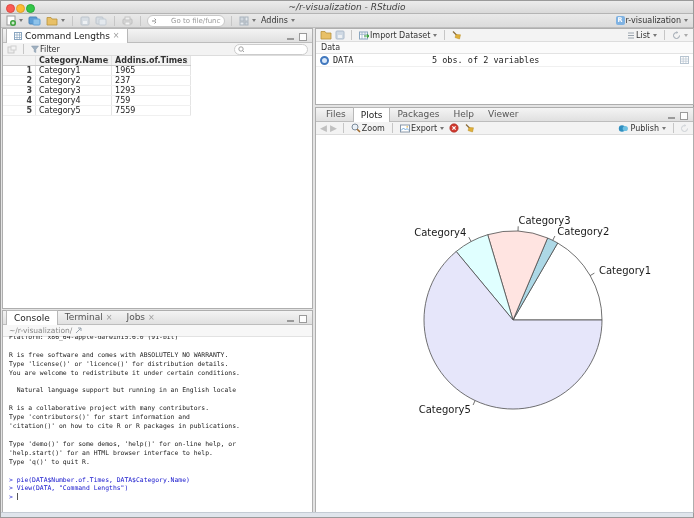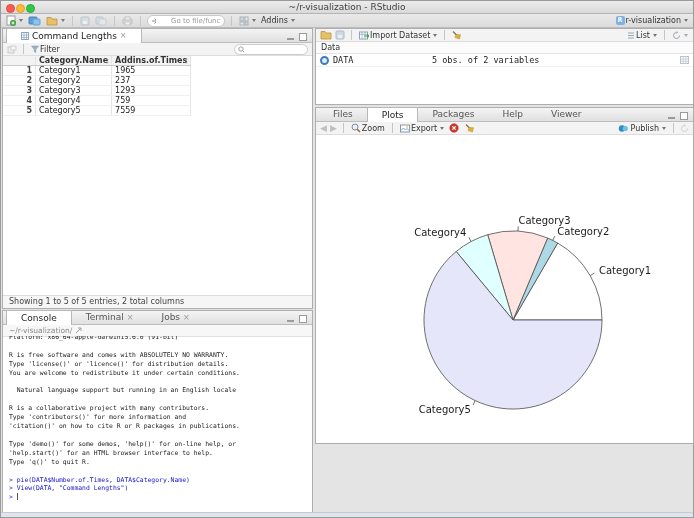--- a/index.html
+++ b/index.html
@@ -7,21 +7,21 @@
     width:694px;height:518px;position:relative;overflow:hidden;
     background:#e4e4e4;
     font-family:"DejaVu Sans","Liberation Sans",sans-serif;
     -webkit-font-smoothing:antialiased;
   }
   .window{position:absolute;inset:0;border:1px solid #9a9a9a;box-sizing:border-box;background:#e4e4e4;}
 
   
   .titlebar{position:absolute;left:0;top:0;width:100%;height:13px;
     background:linear-gradient(#ececec,#d9d9d9);border-bottom:1px solid #b4b4b4;box-sizing:border-box;}
-  .titlebar .title{position:absolute;left:0;right:0;top:0;text-align:center;font-size:9px;line-height:13px;color:#3f3f3f;}
+  .titlebar .title{position:absolute;left:0;right:0;top:0;text-align:center;font-size:9px;line-height:13px;color:#3f3f3f;font-style:italic;}
   .tl{position:absolute;top:3px;width:7px;height:7px;border-radius:50%;}
   .tl.red{left:5px;background:#fc5b54;border:0.5px solid #d94a42;}
   .tl.yellow{left:15px;background:#fdbc32;border:0.5px solid #dd9f2b;}
   .tl.green{left:25px;background:#33c748;border:0.5px solid #27a938;}
 
   
   .toolbar{position:absolute;left:0;top:13px;width:100%;height:14px;
     background:linear-gradient(#e9e9e9,#dbdbdb);border-bottom:1px solid #bdbdbd;box-sizing:border-box;
     display:flex;align-items:center;padding:0 4px;gap:3px;}
   .tbtn{display:flex;align-items:center;gap:1px;height:12px;padding:0 1px;}
@@ -33,24 +33,24 @@
   .goto input{border:none;outline:none;width:100%;font-size:7px;color:#333;background:transparent;padding:0;font-family:inherit;}
   .goto input::placeholder{color:#9a9a9a;}
   .spacer{flex:1;}
   .rcube{width:9px;height:9px;border-radius:2px;background:#7fb2e2;color:#fff;font-size:6.5px;font-weight:bold;text-align:center;line-height:9px;display:inline-block;}
 
   
   .pane{position:absolute;background:#fff;border:1px solid #aeaeae;box-sizing:border-box;}
   .pane-viewer{left:1px;top:27px;width:311px;height:281px;}
   .pane-console{left:1px;top:309px;width:311px;height:203px;}
   .pane-env{left:314px;top:27px;width:379px;height:77px;}
-  .pane-plots{left:314px;top:106px;width:379px;height:337px;}
+  .pane-plots{left:314px;top:106px;width:379px;height:406px;}
 
   .tabbar{position:relative;height:14px;background:linear-gradient(#f4f4f4,#e0e0e0);border-bottom:1px solid #bdbdbd;display:flex;align-items:flex-end;padding-left:3px;box-sizing:border-box;}
-  .tab{height:13px;line-height:13px;padding:0 14px;font-size:9px;color:#555;display:flex;align-items:center;gap:3px;}
+  .tab{height:13px;line-height:13px;padding:0 7px;font-size:9px;color:#555;display:flex;align-items:center;gap:3px;}
   .tab.active{background:#fff;border:1px solid #b8b8b8;border-bottom:none;color:#222;margin-bottom:-1px;height:14px;}
   .tab .x{color:#9a9a9a;font-size:8px;line-height:8px;}
   .panebtns{position:absolute;right:5px;top:4px;display:flex;gap:5px;align-items:center;}
   .btn-min{width:7px;height:2px;background:#9a9a9a;margin-top:4px;}
   .btn-max{width:6px;height:6px;border:1px solid #9a9a9a;background:#fdfdfd;}
 
   .subbar{display:flex;align-items:center;height:13px;background:#f3f3f3;border-bottom:1px solid #ddd;padding:0 4px;gap:3px;box-sizing:border-box;}
 
   .searchbox{display:flex;align-items:center;background:#fff;border:1px solid #ccc;border-radius:6px;height:9px;padding:0 3px;gap:2px;}
   .searchbox input{border:none;outline:none;font-size:7px;width:100%;background:transparent;padding:0;font-family:inherit;}
@@ -241,21 +241,20 @@
             <td class="col-name">Category4</td>
             <td class="col-times">759</td>
           </tr>
           <tr>
             <td class="rownum">5</td>
             <td class="col-name">Category5</td>
             <td class="col-times">7559</td>
           </tr>
         </tbody>
     </table>
-    <div class="viewer-status">Showing 1 to 5 of 5 entries, 2 total columns</div>
   </div>
 
   <div class="pane pane-console">
     <div class="tabbar">
       <span class="tab active">
           <span>Console</span>
         </span>
       <span class="tab">
           <span>Terminal</span>
           <span class="x">×</span>
@@ -279,21 +278,21 @@
       <div class="inner">
           <div class="cline">Platform: x86_64-apple-darwin15.6.0 (91-bit)</div>
           <div class="cline">&nbsp;</div>
           <div class="cline">R is free software and comes with ABSOLUTELY NO WARRANTY.</div>
           <div class="cline">Type 'license()' or 'licence()' for distribution details.</div>
           <div class="cline">You are welcome to redistribute it under certain conditions.</div>
           <div class="cline">&nbsp;</div>
           <div class="cline">  Natural language support but running in an English locale</div>
           <div class="cline">&nbsp;</div>
           <div class="cline">R is a collaborative project with many contributors.</div>
-          <div class="cline">Type 'contributors()' for more information and</div>
+          <div class="cline">Type 'contributors()' for start information and</div>
           <div class="cline">'citation()' on how to cite R or R packages in publications.</div>
           <div class="cline">&nbsp;</div>
           <div class="cline">Type 'demo()' for some demos, 'help()' for on-line help, or</div>
           <div class="cline">'help.start()' for an HTML browser interface to help.</div>
           <div class="cline">Type 'q()' to quit R.</div>
           <div class="cline">&nbsp;</div>
           <div class="cline cmd">&gt; pie(DATA$Number.of.Times, DATA$Category.Name)</div>
           <div class="cline cmd">&gt; View(DATA, "Command Lengths")</div>
           <div class="cline cmd">&gt; <span class="cursor"></span></div>
         </div>

